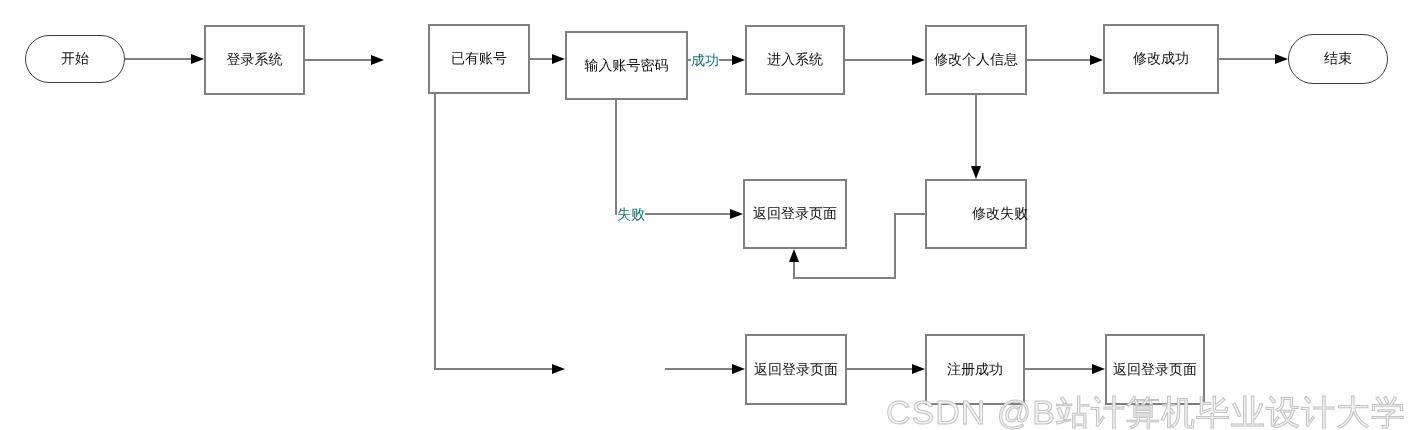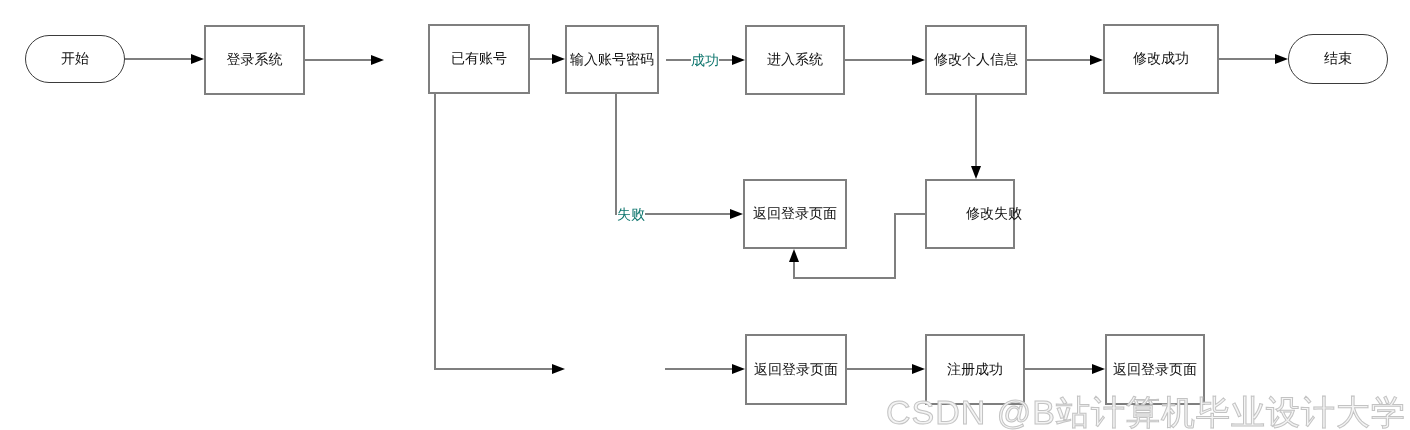--- a/index.html
+++ b/index.html
@@ -58,27 +58,27 @@
     color: #f4f4f4;
     -webkit-text-stroke: 1px #c3c3c3;
     z-index: 4;
     white-space: nowrap;
   }
 
   
   #n-start              { left: 25px;   top: 35px;  width: 100px; height: 48px; }
   #n-login-system       { left: 204px;  top: 25px;  width: 101px; height: 70px; }
   #n-has-account        { left: 384px;  top: 24px;  width: 102px; height: 70px; margin-left: 44px; }
-  #n-enter-credentials  { left: 565px;  top: 25px;  width: 94px; height: 69px; }
+  #n-enter-credentials  { left: 565px;  top: 31px;  width: 123px; height: 69px; }
   #n-enter-system       { left: 745px;  top: 25px;  width: 100px; height: 70px; }
   #n-edit-profile       { left: 925px;  top: 25px;  width: 102px; height: 70px; }
   #n-edit-success       { left: 1103px; top: 24px;  width: 116px; height: 70px; }
   #n-end                { left: 1288px; top: 34px;  width: 100px; height: 50px; }
   #n-back-to-login      { left: 743px;  top: 179px; width: 104px; height: 70px; }
-  #n-edit-fail          { left: 925px;  top: 179px; width: 90px; height: 70px; padding-left: 48px; }
+  #n-edit-fail          { left: 925px;  top: 179px; width: 102px; height: 70px; padding-left: 48px; }
   #n-no-account         { left: 565px;  top: 334px; width: 100px; height: 71px; }
   #n-enter-personal     { left: 745px;  top: 334px; width: 102px; height: 71px; }
   #n-register-success   { left: 925px;  top: 334px; width: 100px; height: 71px; }
   #n-back-to-login-2    { left: 1105px; top: 334px; width: 100px; height: 71px; }
 
   #lbl-success { left: 691px; top: 52px; }
   #lbl-fail    { left: 617px; top: 206px; }
 </style>
 </head>
 <body>

